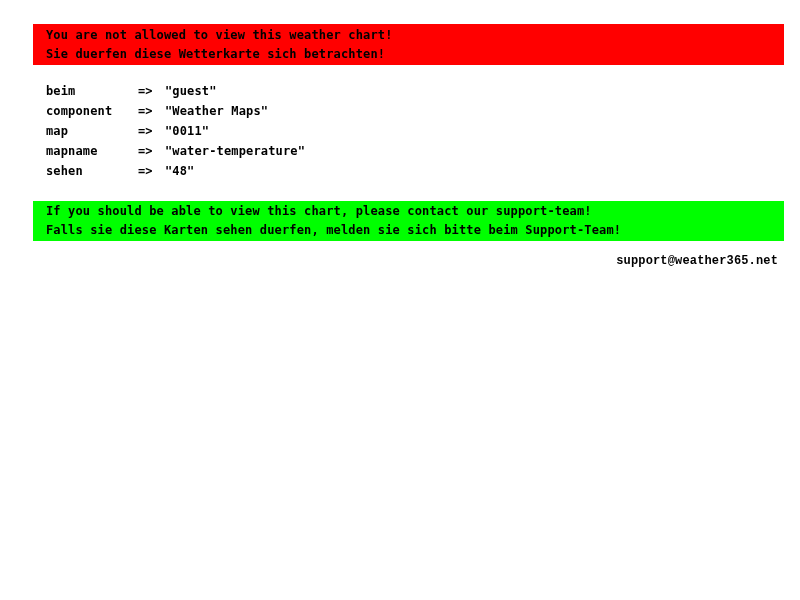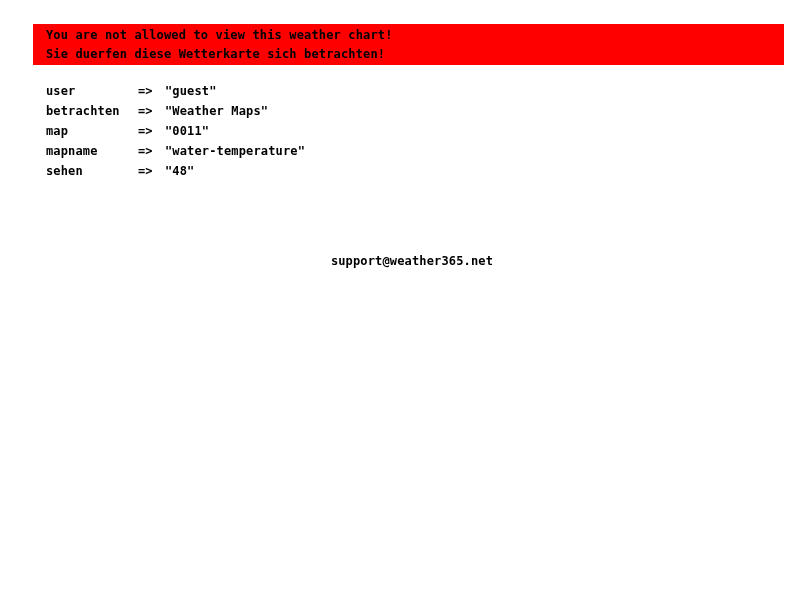--- a/index.html
+++ b/index.html
@@ -54,51 +54,56 @@
   .kv .a {
     display: inline-block;
     width: 27px;
   }
   .footer {
     position: absolute;
     left: 38px;
     top: 251px;
     width: 732px;
     display: flex;
-    justify-content: center;
+    justify-content: flex-end;
     line-height: 20px;
     white-space: nowrap;
+    font-family: Liberation Mono, monospace;
   }
 </style>
 </head>
 <body>
 
 <div class="page">
 
   <div class="banner error">
     <div>You are not allowed to view this weather chart!</div>
     <div>Sie duerfen diese Wetterkarte sich betrachten!</div>
   </div>
 
   <div class="kv">
     <div class="row">
-      <span class="k">user</span><span class="a">=&gt;</span><span class="v">"guest"</span>
+      <span class="k">beim</span><span class="a">=&gt;</span><span class="v">"guest"</span>
     </div>
     <div class="row">
-      <span class="k">betrachten</span><span class="a">=&gt;</span><span class="v">"Weather Maps"</span>
+      <span class="k">component</span><span class="a">=&gt;</span><span class="v">"Weather Maps"</span>
     </div>
     <div class="row">
       <span class="k">map</span><span class="a">=&gt;</span><span class="v">"0011"</span>
     </div>
     <div class="row">
       <span class="k">mapname</span><span class="a">=&gt;</span><span class="v">"water-temperature"</span>
     </div>
     <div class="row">
       <span class="k">sehen</span><span class="a">=&gt;</span><span class="v">"48"</span>
     </div>
   </div>
 
+  <div class="banner info">
+    <div>If you should be able to view this chart, please contact our support-team!</div>
+    <div>Falls sie diese Karten sehen duerfen, melden sie sich bitte beim Support-Team!</div>
+  </div>
 
   <div class="footer">
     <span>support@weather365.net</span>
   </div>
 
 </div>
 
 </body></html>

